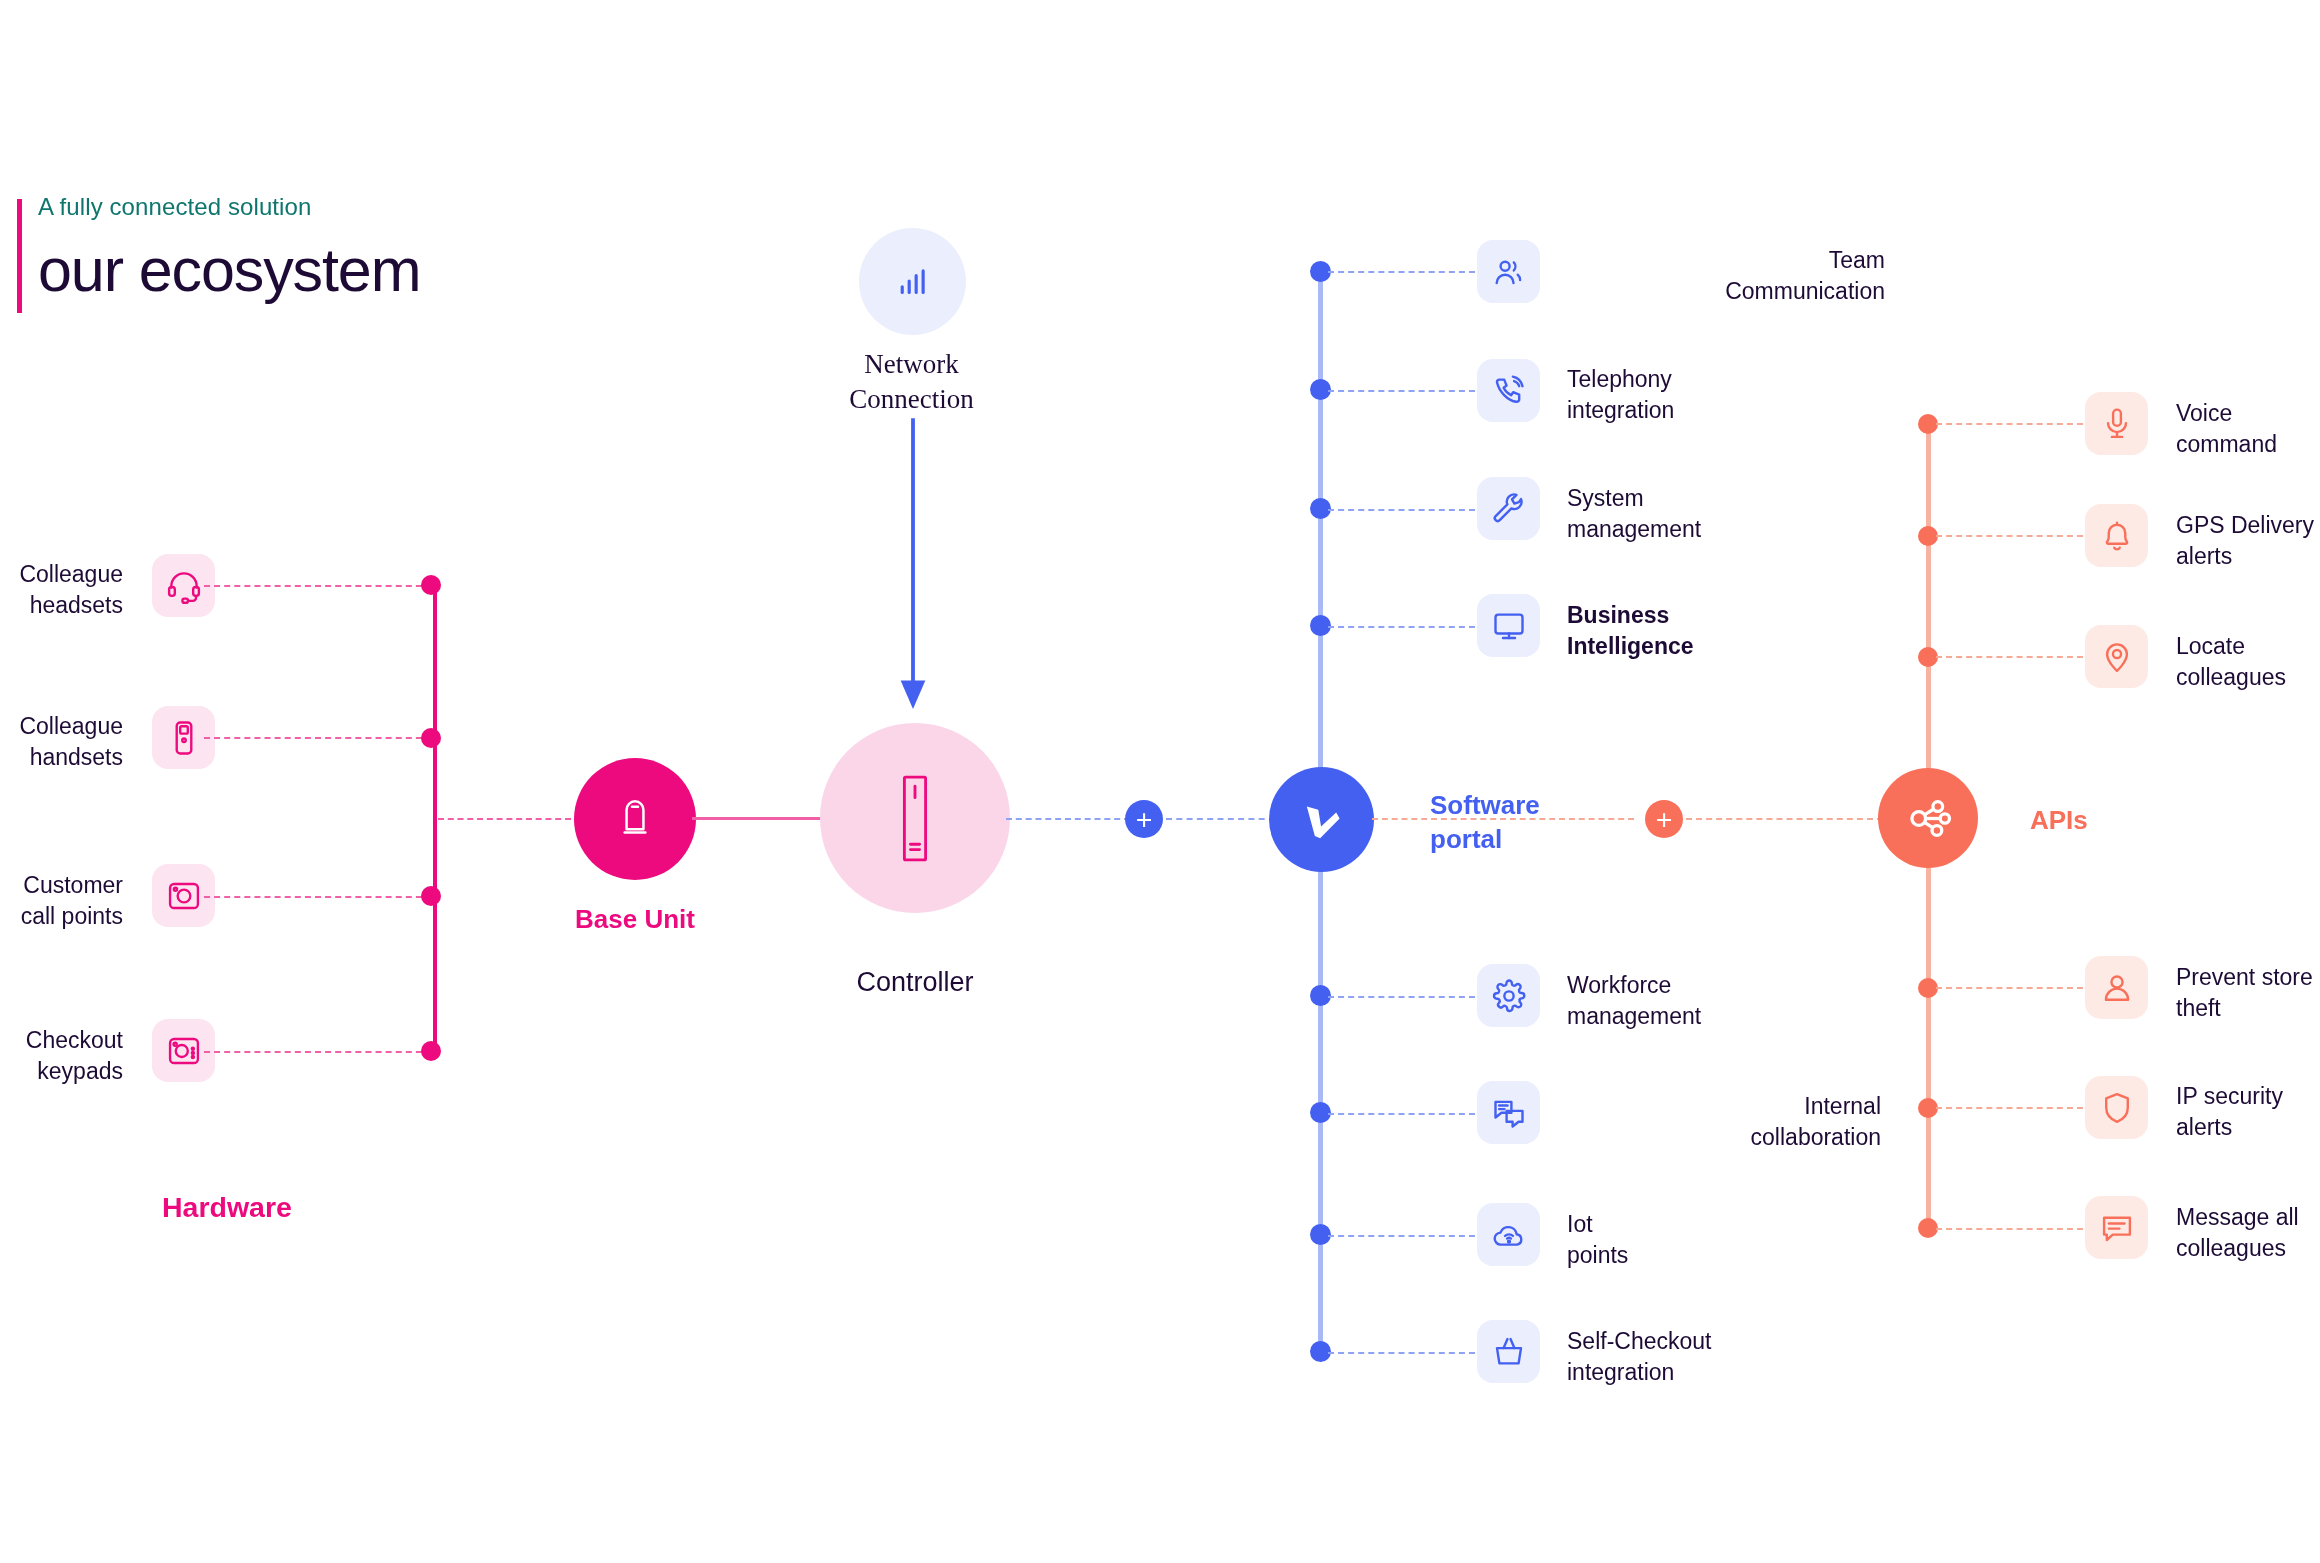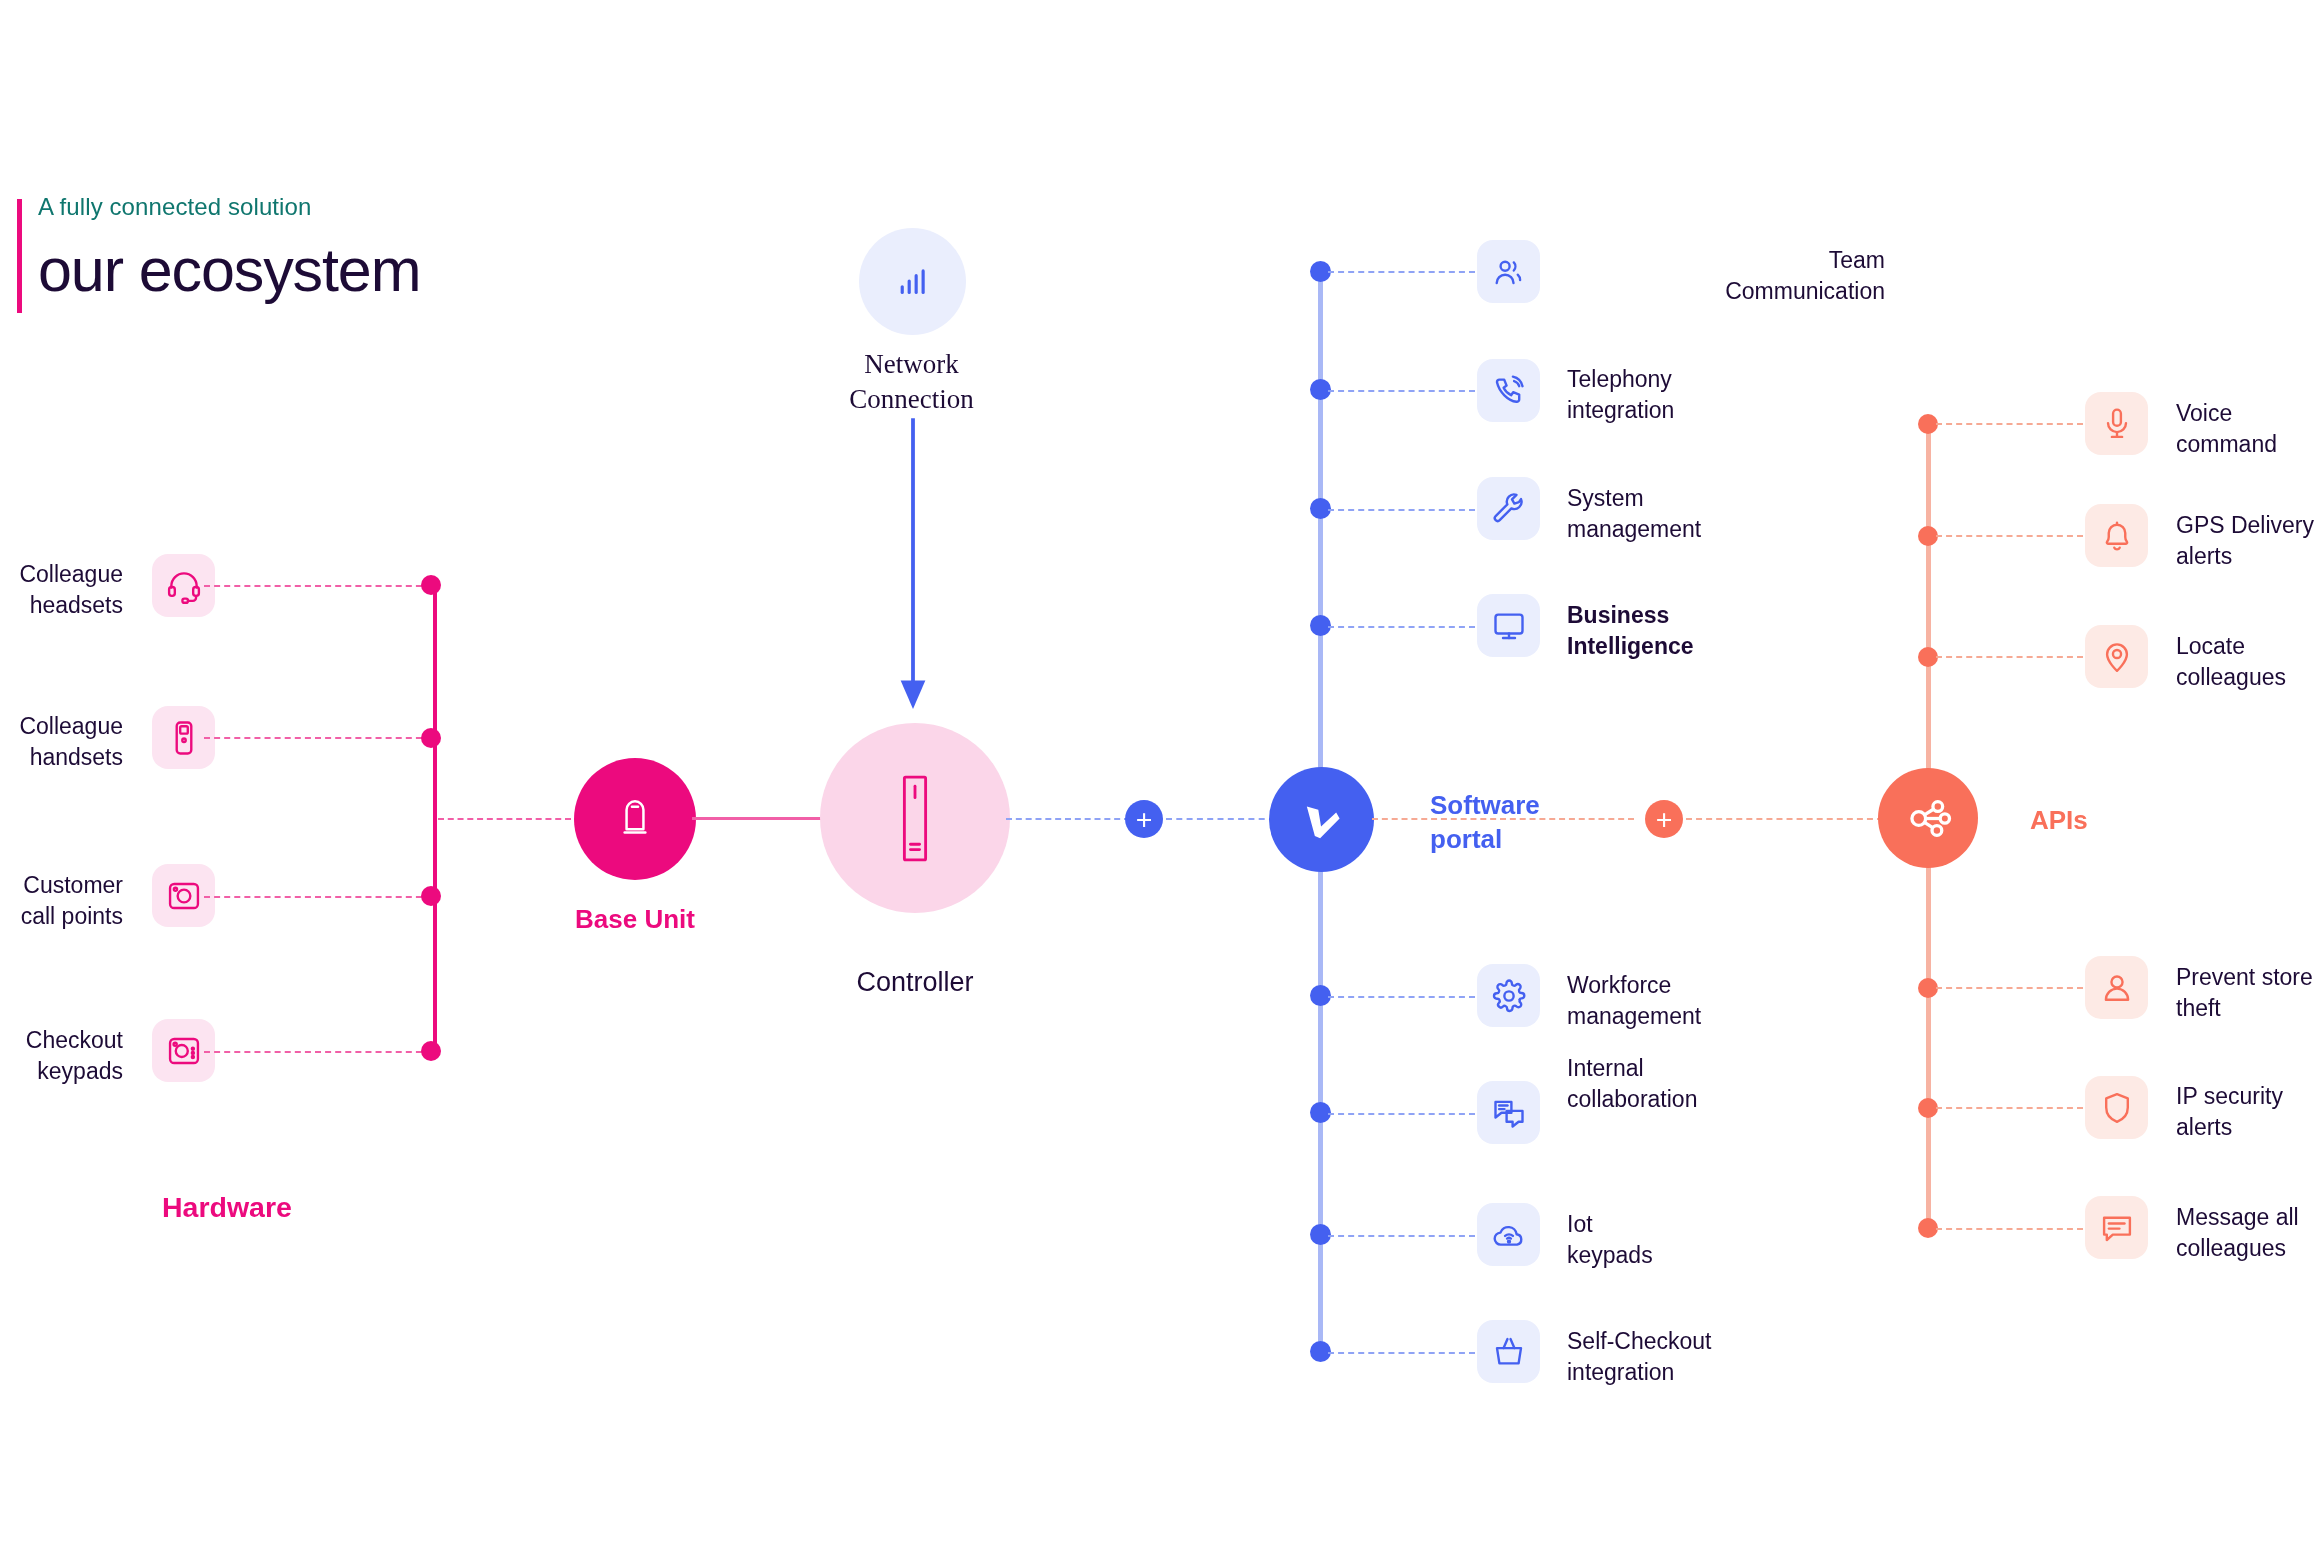--- a/index.html
+++ b/index.html
@@ -225,35 +225,35 @@
   <div class="dot" style="left:1310px;top:1102px;width:21px;height:21px;background:#4460F0;"></div>
   <div class="hdash" style="left:1328px;top:1113px;width:147px;border-color:#8FA3F5;"></div>
   <div class="tile" style="left:1477px;top:1081px;background:#EAEEFD;">
     <svg width="36" height="36" viewBox="0 0 24 24" fill="none" stroke="#4460F0" stroke-width="1.6" stroke-linecap="round" stroke-linejoin="round">
       <path d="M3 4.6h10.6v7.2H7l-4 3.2z"></path>
       <path d="M10.4 10.6H21v7.2h-2.6l-4 3.2v-3.2h-4z"></path>
       <line x1="5.4" y1="7" x2="11" y2="7"></line>
       <line x1="5.4" y1="9.4" x2="9" y2="9.4"></line>
     </svg>
   </div>
-  <div class="lbl right" style="left:1567px;top:1053px;width:314px;">Internal
+  <div class="lbl right" style="left:1567px;top:1091px;width:314px;text-align:right;">Internal
 collaboration</div>
 
   <div class="dot" style="left:1310px;top:1224px;width:21px;height:21px;background:#4460F0;"></div>
   <div class="hdash" style="left:1328px;top:1235px;width:147px;border-color:#8FA3F5;"></div>
   <div class="tile" style="left:1477px;top:1203px;background:#EAEEFD;">
     <svg width="36" height="36" viewBox="0 0 24 24" fill="none" stroke="#4460F0" stroke-width="1.6" stroke-linecap="round" stroke-linejoin="round">
       <path d="M6.6 18.4a4 4 0 0 1-.3-8 5.6 5.6 0 0 1 10.8 1.1 3.5 3.5 0 0 1 .3 6.9z"></path>
       <path d="M9.4 12.6a4 4 0 0 1 5.2 0"></path>
       <path d="M10.7 14.4a2.1 2.1 0 0 1 2.6 0"></path>
       <circle cx="12" cy="16.4" r="0.65" fill="#4460F0"></circle>
     </svg>
   </div>
   <div class="lbl right" style="left:1567px;top:1209px;width:314px;">Iot
-keypads</div>
+points</div>
 
   <div class="dot" style="left:1310px;top:1341px;width:21px;height:21px;background:#4460F0;"></div>
   <div class="hdash" style="left:1328px;top:1352px;width:147px;border-color:#8FA3F5;"></div>
   <div class="tile" style="left:1477px;top:1320px;background:#EAEEFD;">
     <svg width="36" height="36" viewBox="0 0 24 24" fill="none" stroke="#4460F0" stroke-width="1.6" stroke-linecap="round" stroke-linejoin="round">
       <path d="M4 9.4h16l-1.6 10.2H5.6z"></path>
       <path d="M8.4 9.4 11 3.4"></path>
       <path d="M15.6 9.4 13 3.4"></path>
     </svg>
   </div>

